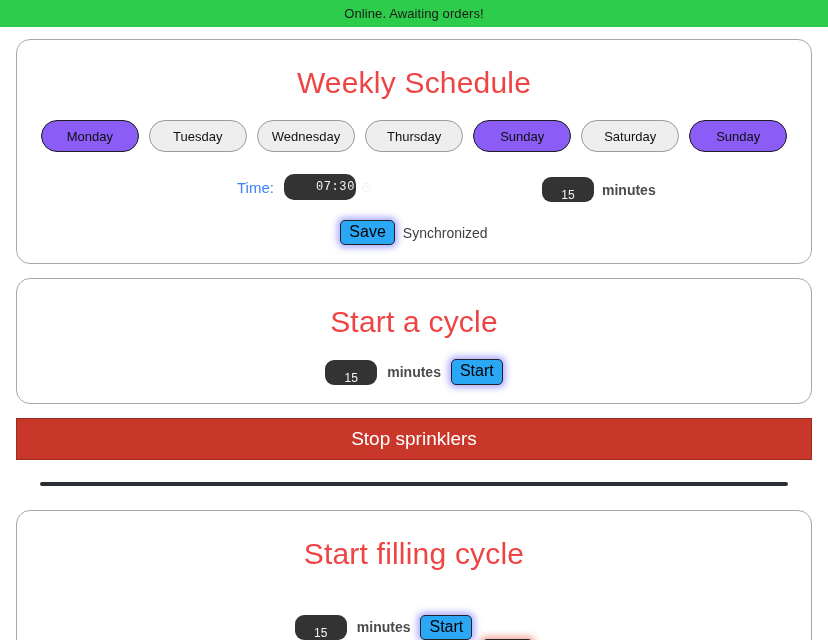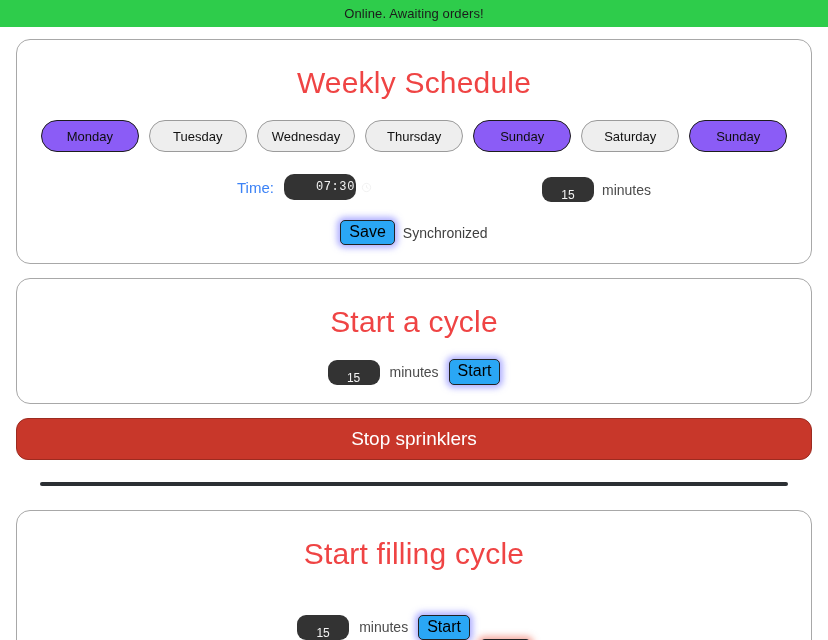--- a/index.html
+++ b/index.html
@@ -128,20 +128,21 @@
     width: 52px;
     display: flex;
     align-items: flex-end;
     justify-content: center;
     font-size: 12px;
     cursor: text;
   }
   .minutes-label {
     color: #4b4b4b;
     font-size: 14px;
+    font-weight: bold;
   }
 
   .save-row {
     display: flex;
     align-items: center;
     justify-content: center;
     gap: 8px;
     margin-top: 6px;
   }
 
@@ -174,21 +175,21 @@
     justify-content: center;
     gap: 10px;
   }
 
   .stop-bar {
     width: 796px;
     margin: 0 auto 14px auto;
     height: 42px;
     background: #c8372a;
     border: 1px solid #9c2b20;
-    border-radius: 12px;
+    border-radius: 0;
     color: #ffffff;
     font-size: 19px;
     display: flex;
     align-items: center;
     justify-content: center;
     cursor: pointer;
   }
 
   .divider {
     width: 748px;

